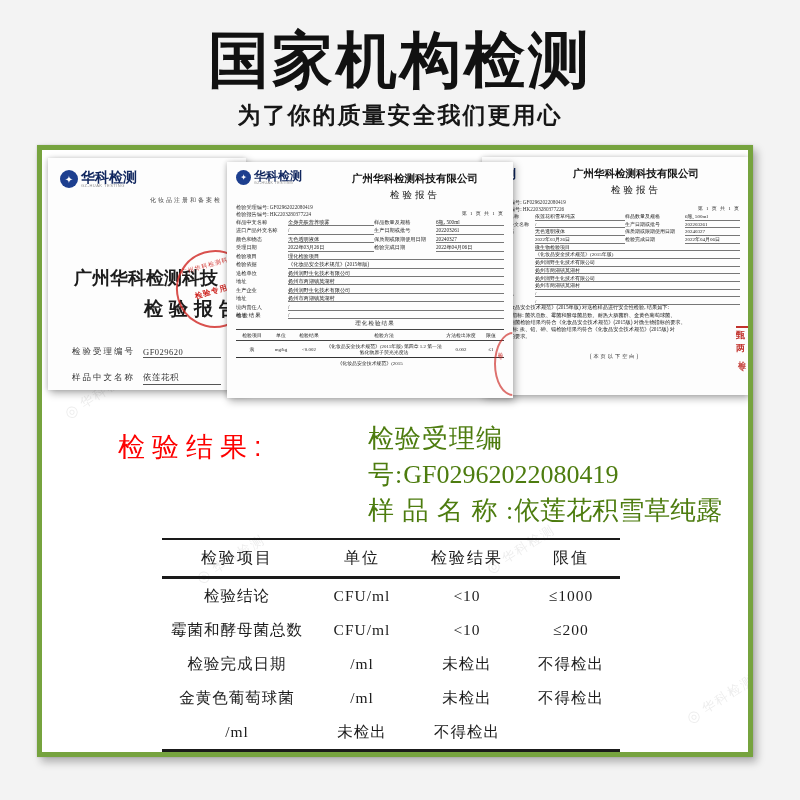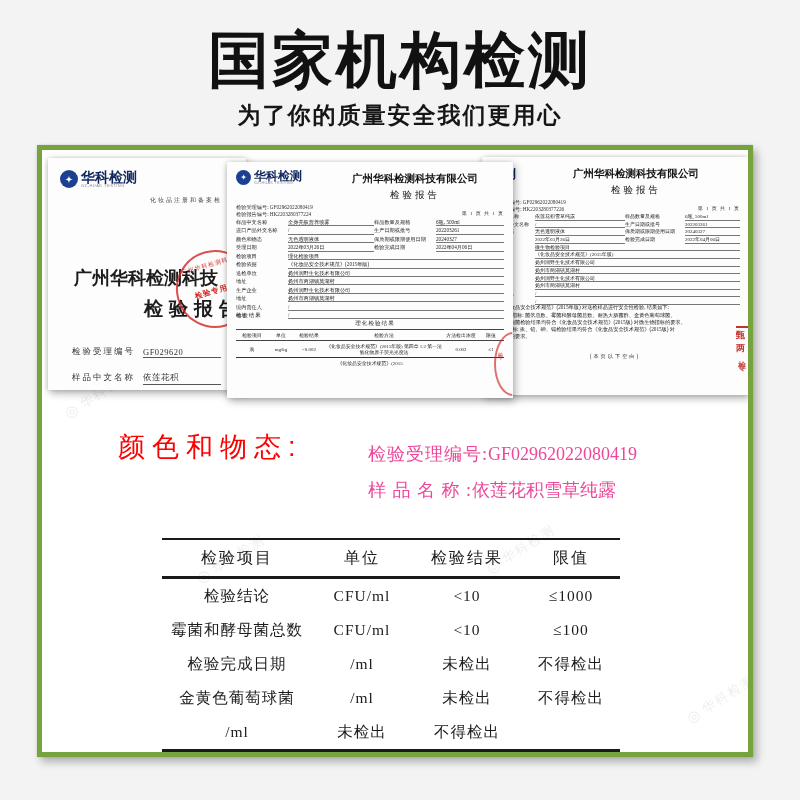--- a/index.html
+++ b/index.html
@@ -81,22 +81,22 @@
              border-radius:50%;clip-path:inset(0 52% 0 0);z-index:5;}
   .arc-chars{position:absolute;left:456px;top:198px;font-size:5.5px;color:rgba(205,38,34,.8);writing-mode:vertical-rl;z-index:5;letter-spacing:1px;}
   .frag-a{position:absolute;left:694px;top:176px;z-index:5;color:#c2332d;font-size:9px;font-weight:700;
           border-top:2.5px solid #c2332d;padding-top:1px;letter-spacing:1px;}
   .frag-b{position:absolute;left:693px;top:204px;z-index:5;color:#c2332d;font-size:8px;font-weight:700;
           writing-mode:vertical-rl;letter-spacing:2px;opacity:.85;}
 
   
   .res-label{position:absolute;left:76px;top:279px;font-size:27px;font-weight:500;color:#fd0100;
              letter-spacing:7px;font-family:"Liberation Sans",sans-serif;}
-  .res-info{position:absolute;left:326px;top:286px;font-family:"Liberation Serif","DejaVu Serif",serif;
-            font-size:18px;color:#ec4899;line-height:36px;}
+  .res-info{position:absolute;left:326px;top:271px;font-family:"Liberation Serif","DejaVu Serif",serif;
+            font-size:26px;color:#4d7c0f;line-height:36px;}
   .res-info .lbl{letter-spacing:1px;}
   .rtable-title{position:absolute;left:120px;top:365px;width:458px;text-align:center;font-size:15px;
             letter-spacing:3px;color:#222;font-family:"Liberation Serif","DejaVu Serif",serif;}
   .rtable{position:absolute;left:120px;top:388px;width:458px;border-top:2px solid #1a1a1a;border-bottom:3px solid #1a1a1a;
           font-family:"Liberation Serif","DejaVu Serif",serif;color:#1c1c1c;}
   .rt-head{display:grid;grid-template-columns:150px 100px 110px 98px;height:36px;align-items:center;
            text-align:center;font-size:16px;letter-spacing:2px;border-bottom:3px solid #1a1a1a;}
   .rt-row{display:grid;grid-template-columns:150px 100px 110px 98px;height:34px;align-items:center;
           text-align:center;font-size:15.5px;letter-spacing:1px;}
 </style>
@@ -337,21 +337,21 @@
           </div>
           <div class="str2">《化妆品安全技术规范》(2015</div>
         </div>
       </div>
 
       <div class="arc-stamp"></div>
       <div class="arc-chars">检专</div>
       <div class="frag-a">甄两</div>
       <div class="frag-b">检专</div>
 
-      <div class="res-label">颜色和物态:</div>
+      <div class="res-label">检验结果:</div>
       <div class="res-info">
         <div><span class="lbl">检验受理编号:</span><span>GF02962022080419</span></div>
         <div><span class="lbl">样 品 名 称 :</span><span>依莲花积雪草纯露</span></div>
       </div>
 
       <div class="rtable">
         <div class="rt-head">
           <span>检验项目</span>
             <span>单位</span>
             <span>检验结果</span>
@@ -360,21 +360,21 @@
         <div class="rt-row">
           <span>检验结论</span>
             <span>CFU/ml</span>
             <span>&lt;10</span>
             <span>≤1000</span>
         </div>
         <div class="rt-row">
           <span>霉菌和酵母菌总数</span>
             <span>CFU/ml</span>
             <span>&lt;10</span>
-            <span>≤100</span>
+            <span>≤200</span>
         </div>
         <div class="rt-row">
           <span>检验完成日期</span>
             <span>/ml</span>
             <span>未检出</span>
             <span>不得检出</span>
         </div>
         <div class="rt-row">
           <span>金黄色葡萄球菌</span>
             <span>/ml</span>

